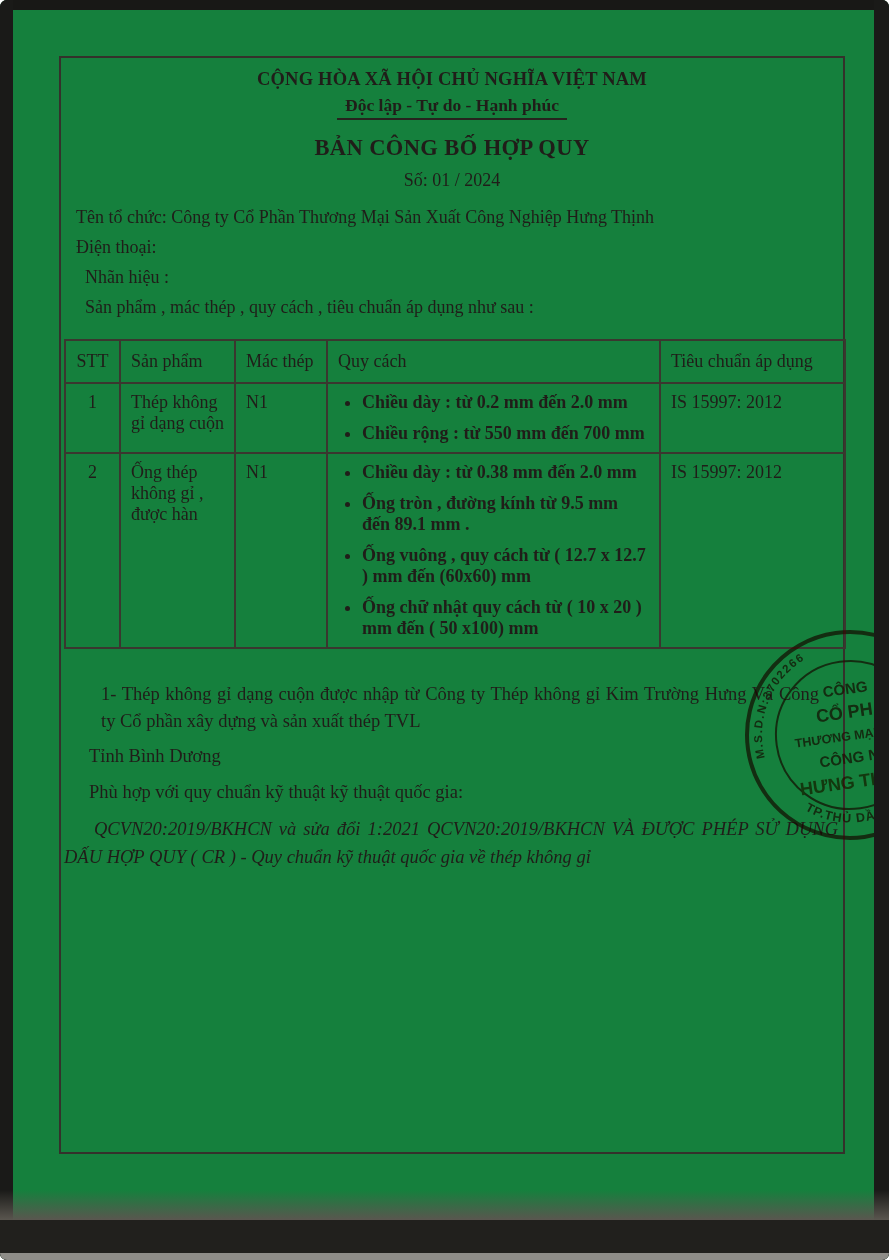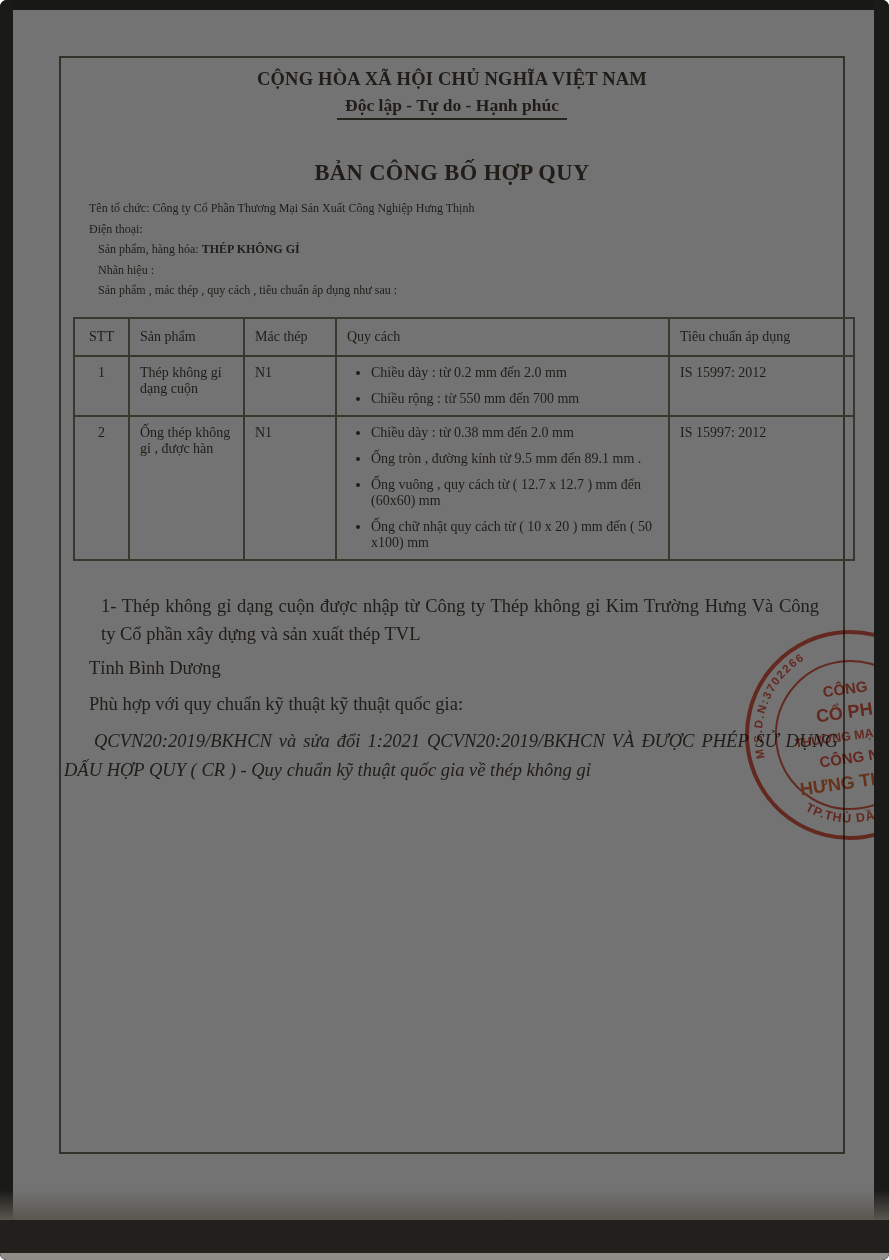--- a/index.html
+++ b/index.html
@@ -1,56 +1,56 @@
 <!DOCTYPE html>
 <html><head>
 <meta charset="utf-8">
 <title>Scanned Document</title>
 <style>
   * { box-sizing: border-box; }
   html,body { margin:0; padding:0; background:#ffffff; }
   .scan {
     position:relative; width:889px; height:1260px;
-    background:#737373; overflow:hidden; border-radius:7px;
+    background:#15803d; overflow:hidden; border-radius:7px;
     font-family:"Liberation Serif","DejaVu Serif",serif; color:#201d19;
   }
   
   .edge-top    { position:absolute; top:0; left:0; width:100%; height:10px; background:#181816; z-index:5; }
   .edge-left   { position:absolute; top:0; left:0; width:13px; height:100%; background:#1a1a18; z-index:5; }
   .edge-right  { position:absolute; top:0; right:0; width:15px; height:100%; background:#1a1a18; z-index:5; }
   .edge-bottom-fade { position:absolute; left:0; bottom:40px; width:100%; height:30px;
     background:linear-gradient(rgba(250,248,243,0), #5a564f); z-index:5; }
   .edge-bottom { position:absolute; left:0; bottom:0; width:100%; height:40px; background:#21201d; z-index:5; }
   .edge-bottom-strip { position:absolute; left:0; bottom:0; width:100%; height:7px; background:#8f8d88; z-index:6; }
 
   .frame {
     position:absolute; left:59px; top:56px; width:786px; height:1098px;
     border:2px solid #34312b; z-index:2; background:transparent;
   }
   .nat-title { margin:11px 10px 0; text-align:center; font-weight:bold; font-size:18.5px; letter-spacing:.2px; }
   .motto { margin:5px 10px 0; text-align:center; font-weight:bold; font-size:17.5px;text-decoration:underline; }
   .motto span { display:inline-block; border-bottom:2.5px solid #26231e; padding:0 8px 2px; }
-  .doc-title { margin:40px 10px 0; text-align:center; font-weight:bold; font-size:22.5px; letter-spacing:.4px; }
+  .doc-title { margin:15px 10px 0; text-align:center; font-weight:bold; font-size:22.5px; letter-spacing:.4px; }
   .doc-num { margin:9px 10px 0; text-align:center; font-size:18px; }
 
-  .info { margin:13px 16px 0 28px; font-size:12px; line-height:1.55; }
+  .info { margin:13px 16px 0 15px; font-size:18px; line-height:1.55; }
   .info p { margin:0 0 2px; }
   .indent1 { margin-left:9px !important; }
   .addr { padding-right:60px; }
   .bold { font-weight:bold; }
 
-  table.spec { border-collapse:collapse; table-layout:fixed; width:780px; margin:17px 0 0 12px; font-size:14px; }
+  table.spec { border-collapse:collapse; table-layout:fixed; width:780px; margin:17px 0 0 3px; font-size:18px; }
   table.spec th, table.spec td {
     border:2px solid #3a372f; padding:8px 10px; vertical-align:top;
     text-align:left; font-weight:normal; word-wrap:break-word;
   }
   table.spec thead th { vertical-align:middle; padding:10px; }
   .c-center { text-align:center !important; }
   td.just { text-align:justify; }
-  ul.specs { margin:0; padding:0 2px 0 24px; list-style:disc; }
+  ul.specs { margin:0; padding:0 2px 0 24px; list-style:disc;font-weight:bold; }
   ul.specs li { margin:0 0 10px; }
   ul.specs li:last-child { margin-bottom:0; }
 
   .notes { margin-top:32px; font-size:18.5px; line-height:1.5; }
   .note1 { margin:0 24px 6px 40px; text-align:justify; }
   .note2 { margin:0 24px 0 40px; padding-left:22px; text-indent:-22px; text-align:justify; }
   .province { margin:7px 24px 0 28px; }
   .conformity { margin:8px 24px 0 28px; }
   .regulation { margin:8px 5px 0 3px; text-indent:30px; text-align:justify; line-height:1.55;font-style:italic; }
 
@@ -65,25 +65,25 @@
 <div class="scan">
 
   <div class="frame">
 
     <div class="nat-title">CỘNG HÒA XÃ HỘI CHỦ NGHĨA VIỆT NAM</div>
     <div class="motto">
       <span>Độc lập - Tự do - Hạnh phúc</span>
     </div>
 
     <div class="doc-title">BẢN CÔNG BỐ HỢP QUY</div>
+    <div class="doc-num">Số: 01 / 2024</div>
 
     <div class="info">
       <p>Tên tổ chức: Công ty Cổ Phần Thương Mại Sản Xuất Công Nghiệp Hưng Thịnh</p>
       <p>Điện thoại:</p>
-      <p class="indent1"><span>Sản phẩm, hàng hóa: </span><span class="bold">THÉP KHÔNG GỈ</span></p>
       <p class="indent1">Nhãn hiệu :</p>
       <p class="indent1">Sản phẩm , mác thép , quy cách , tiêu chuẩn áp dụng như sau :</p>
     </div>
 
     <table class="spec">
       <colgroup>
         <col style="width:55px">
           <col style="width:115px">
           <col style="width:92px">
           <col style="width:333px">

